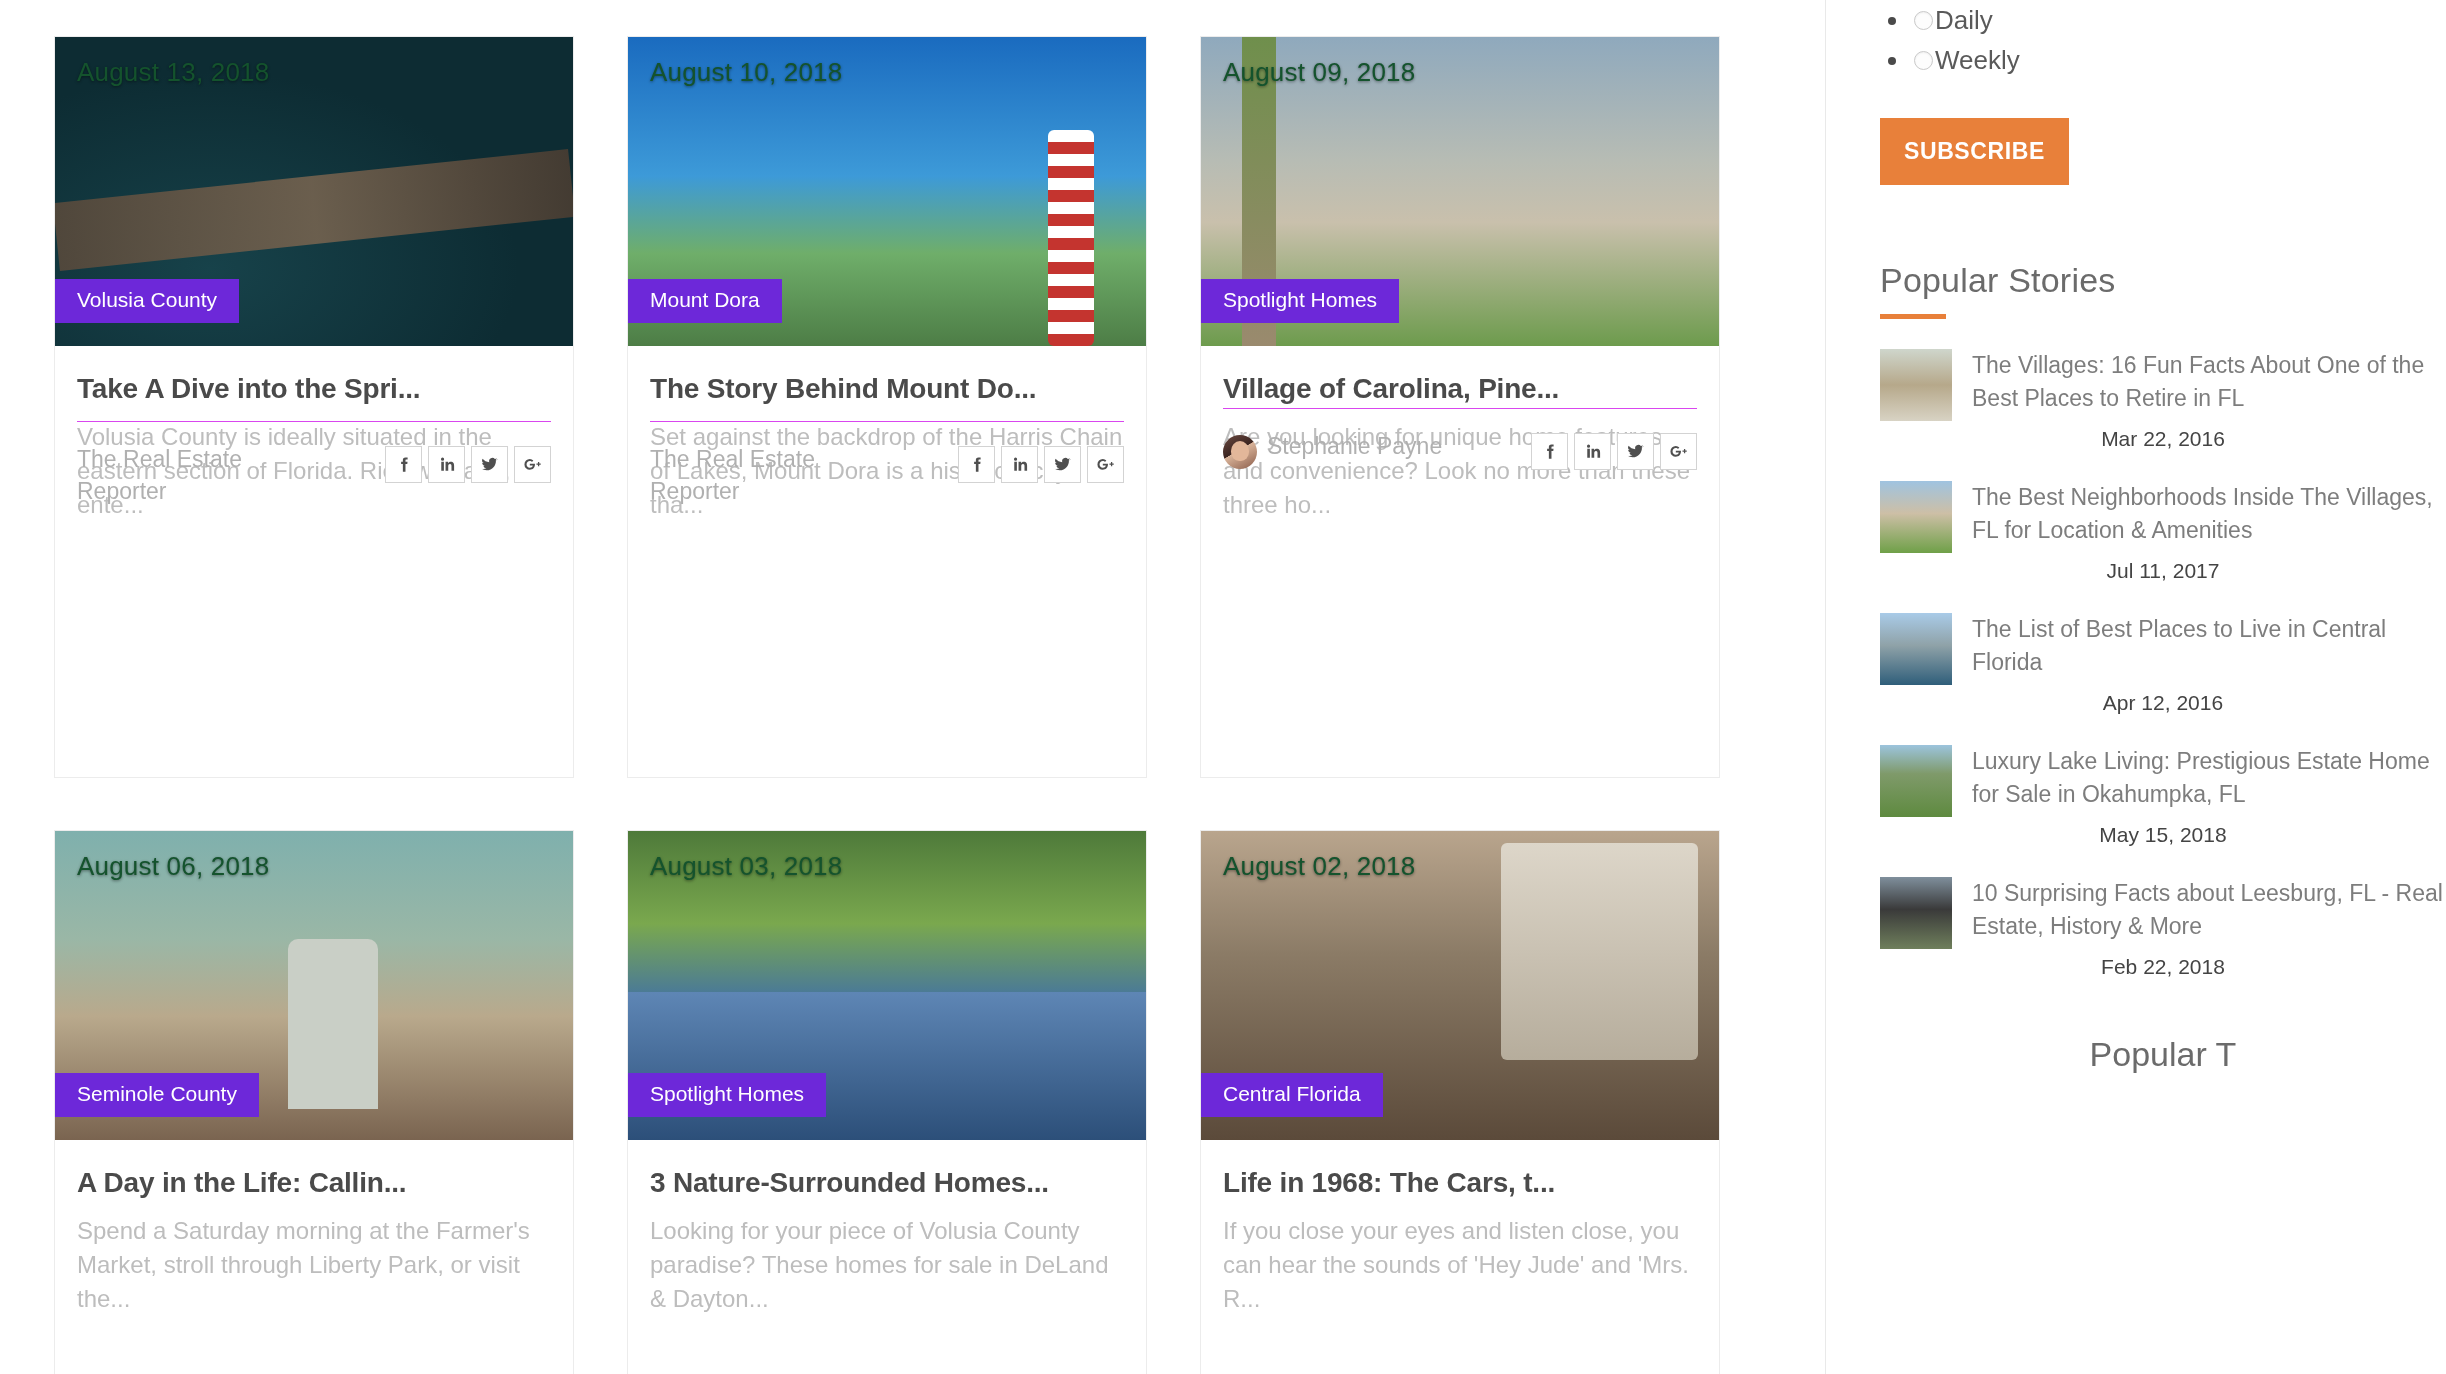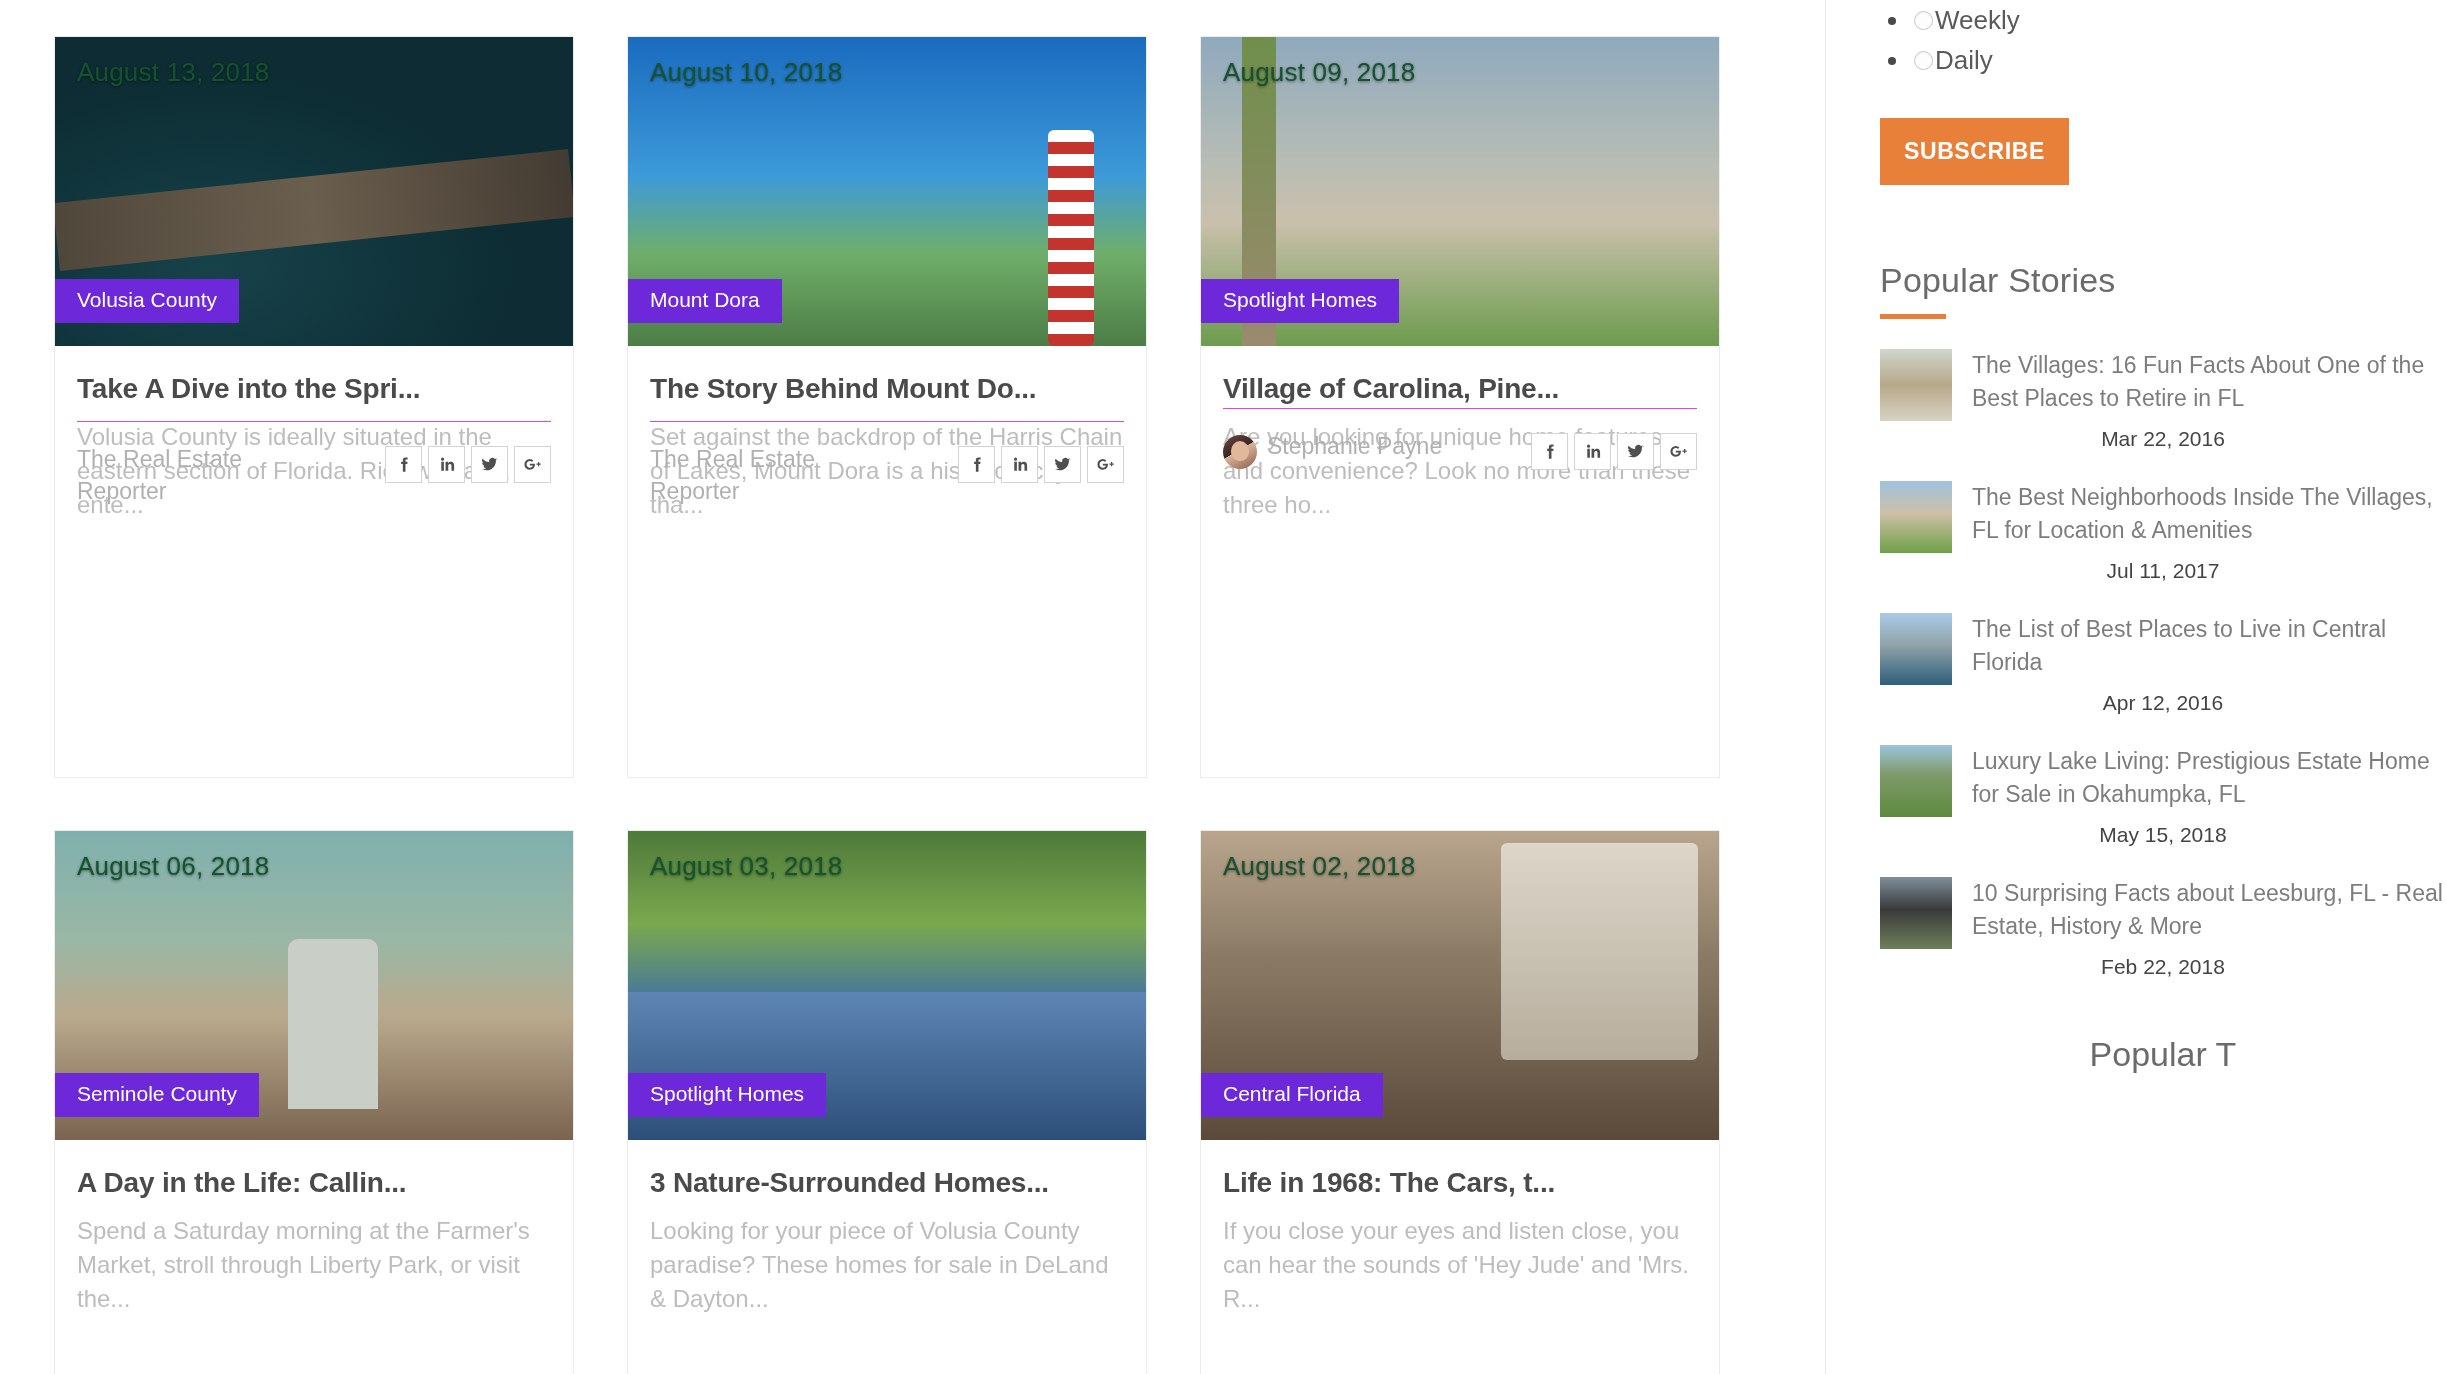--- a/index.html
+++ b/index.html
@@ -401,25 +401,25 @@
       </div>
   </div>
 
   <div class="divider-v"></div>
 
   <aside class="sidebar">
 
     <ul class="sub-list" id="freq-list">
         <li>
           <span class="radio"></span>
-          <span>Weekly</span>
+          <span>Daily</span>
         </li>
         <li>
           <span class="radio"></span>
-          <span>Daily</span>
+          <span>Weekly</span>
         </li>
       </ul>
 
     <button class="subscribe-btn">SUBSCRIBE</button>
 
     <h2 class="sb-heading">Popular Stories</h2>
     <div class="sb-rule"></div>
 
     <div id="stories">
         <div>

